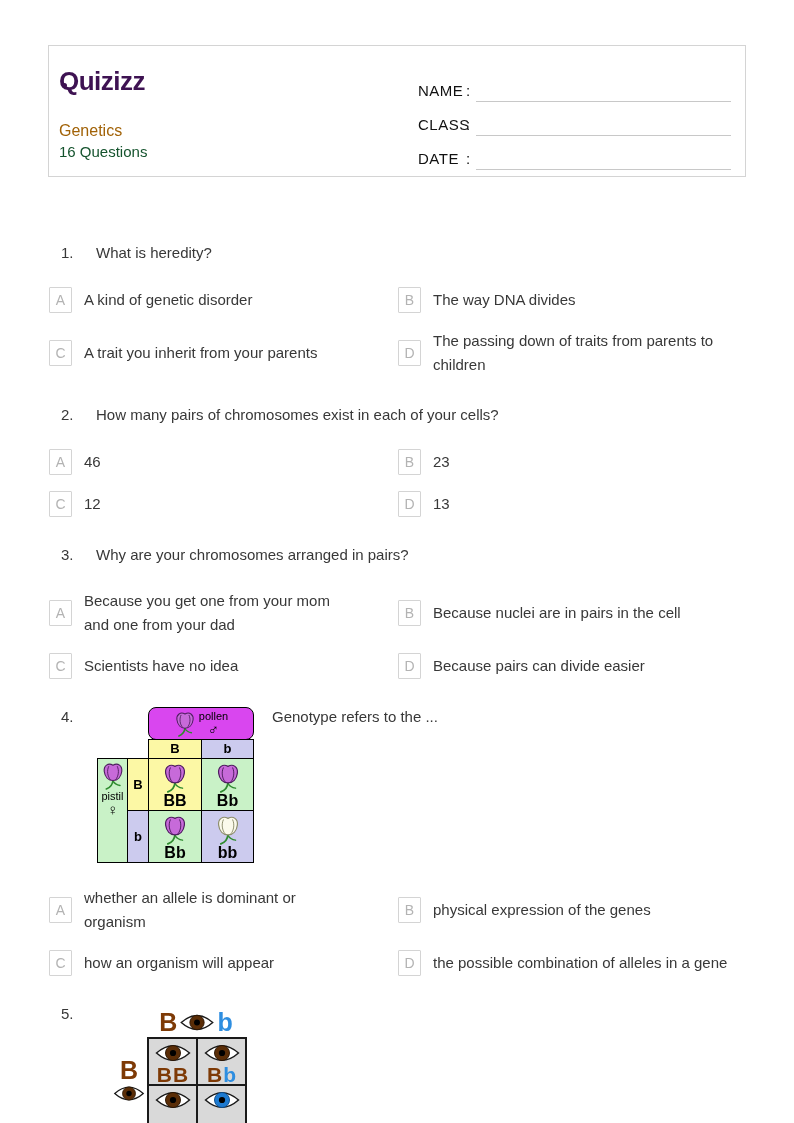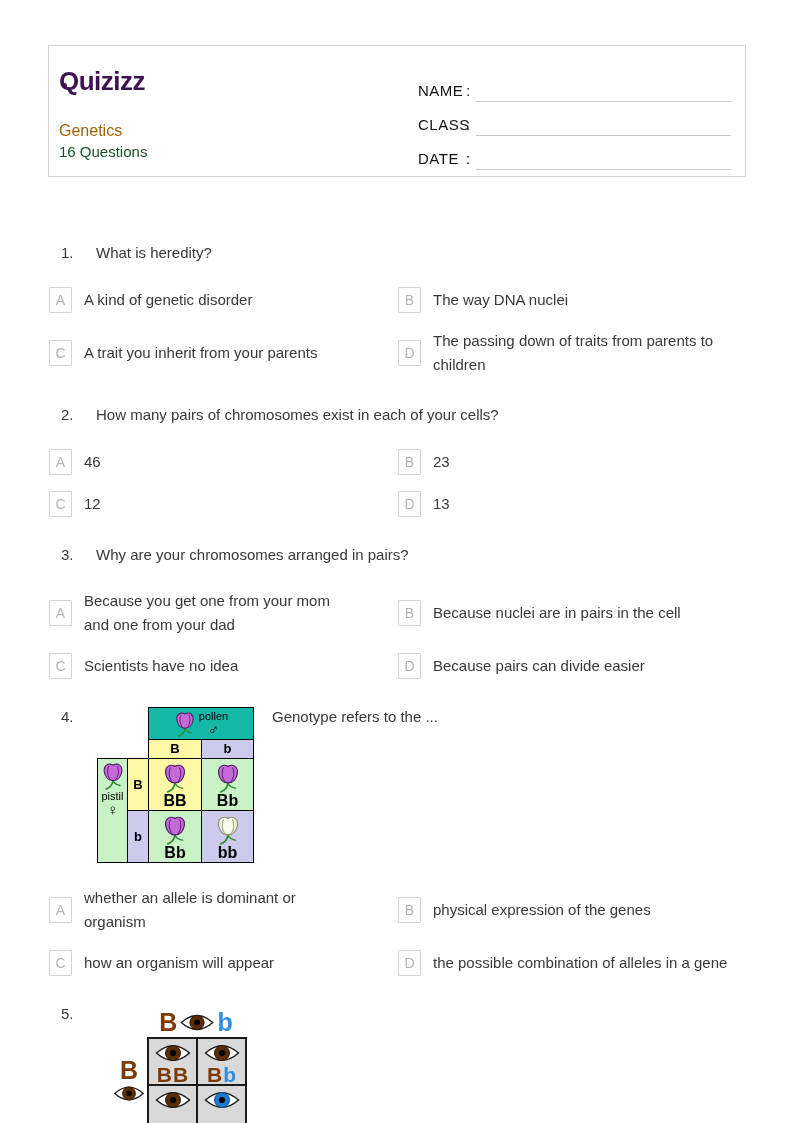--- a/index.html
+++ b/index.html
@@ -146,21 +146,21 @@
       <span class="q-num">1.</span>
       <span class="q-text">What is heredity?</span>
     </div>
     <div class="opt-row">
       <div class="opt">
         <span class="opt-box">A</span>
         <span class="opt-text">A kind of genetic disorder</span>
       </div>
       <div class="opt opt-right">
         <span class="opt-box">B</span>
-        <span class="opt-text">The way DNA nuclei</span>
+        <span class="opt-text">The way DNA divides</span>
       </div>
     </div>
     <div class="opt-row">
       <div class="opt">
         <span class="opt-box">C</span>
         <span class="opt-text">A trait you inherit from your parents</span>
       </div>
       <div class="opt opt-right">
         <span class="opt-box">D</span>
         <span class="opt-text">The passing down of traits from parents to children</span>
@@ -220,21 +220,21 @@
         <span class="opt-text">Because pairs can divide easier</span>
       </div>
     </div>
   </div>
 
   <div class="q">
     <div class="q-title">
       <span class="q-num">4.</span>
 
       <div class="fp-wrap">
-        <div class="pn c-pollen" style="background: #14b8a6;">
+        <div class="pn c-pollen" style="background: #d946ef; border-radius: 8px;">
           <svg width="22" height="26">
             <use href="#flower-purple"></use>
           </svg>
           <div style="display:flex;flex-direction:column;align-items:center;">
             <span class="pn-small">pollen</span>
             <span class="pn-symbol">♂</span>
           </div>
         </div>
         <div class="pn c-topB" style="background: rgb(252, 248, 165);">
           <span class="pn-allele">B</span>

